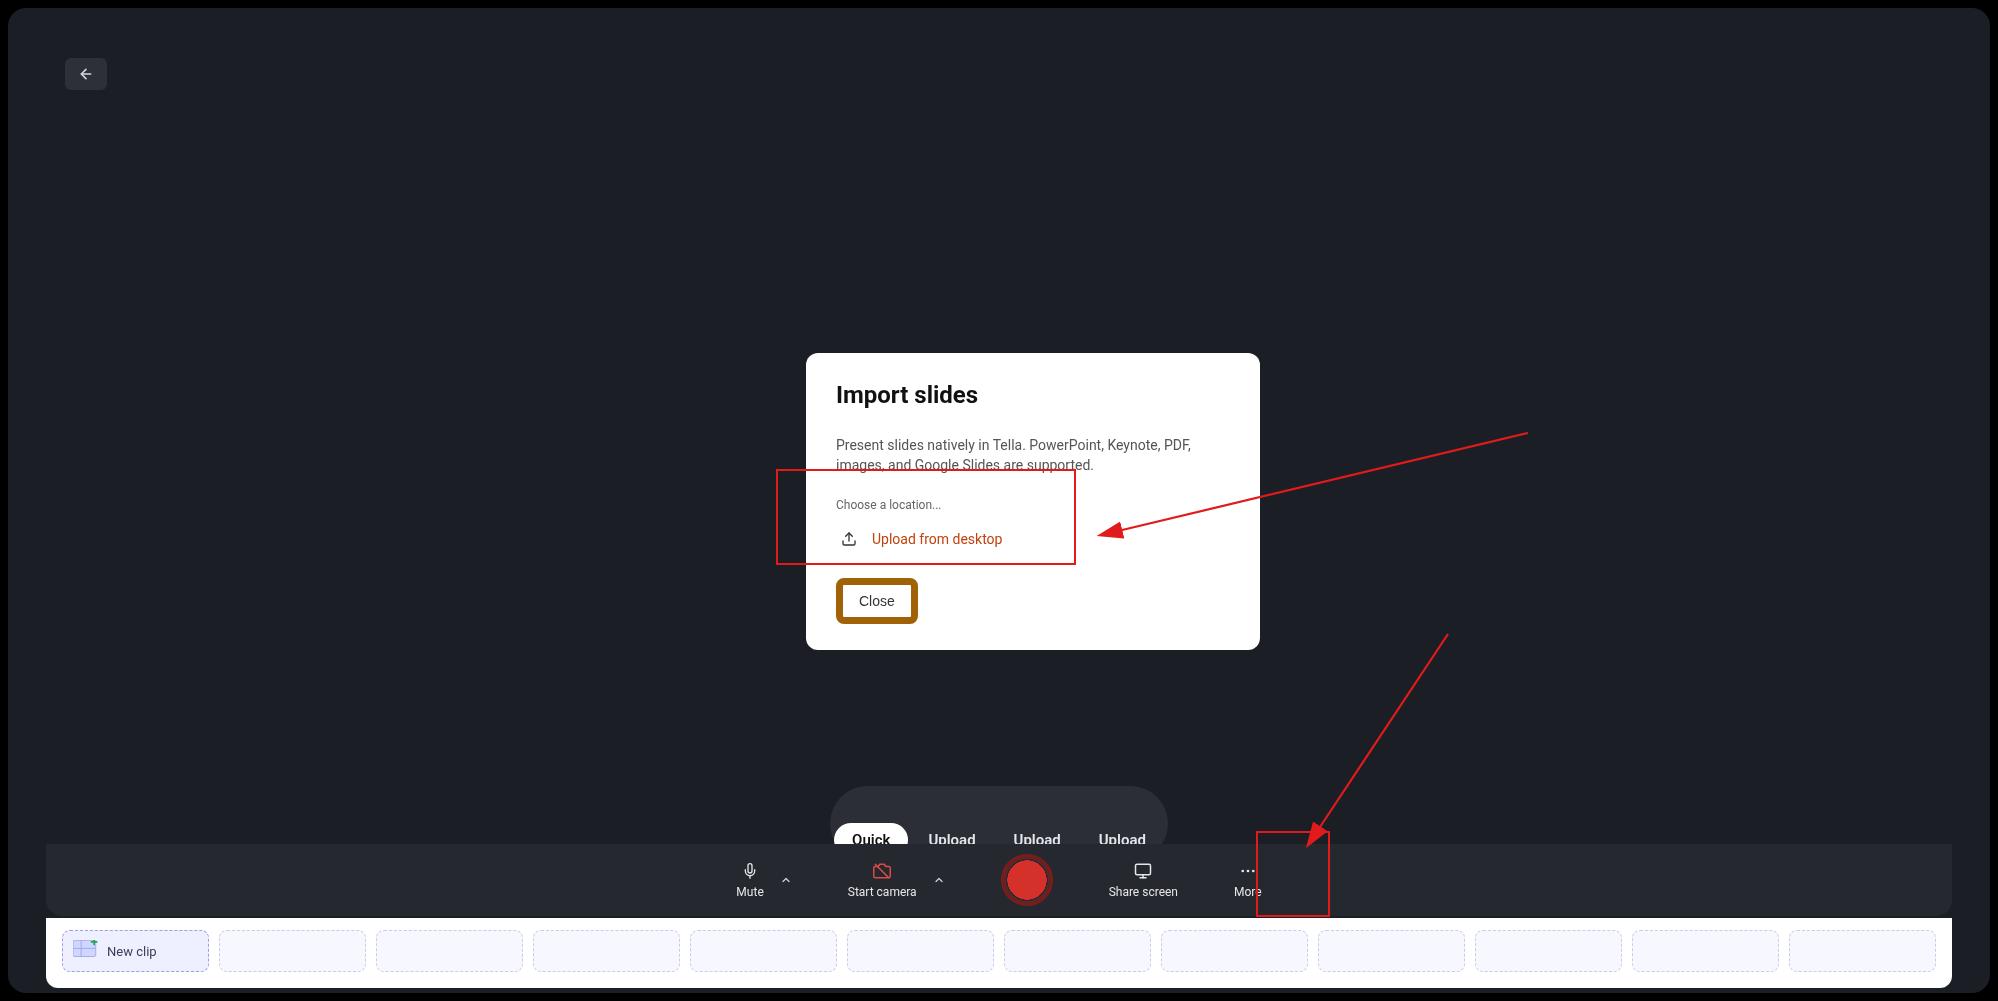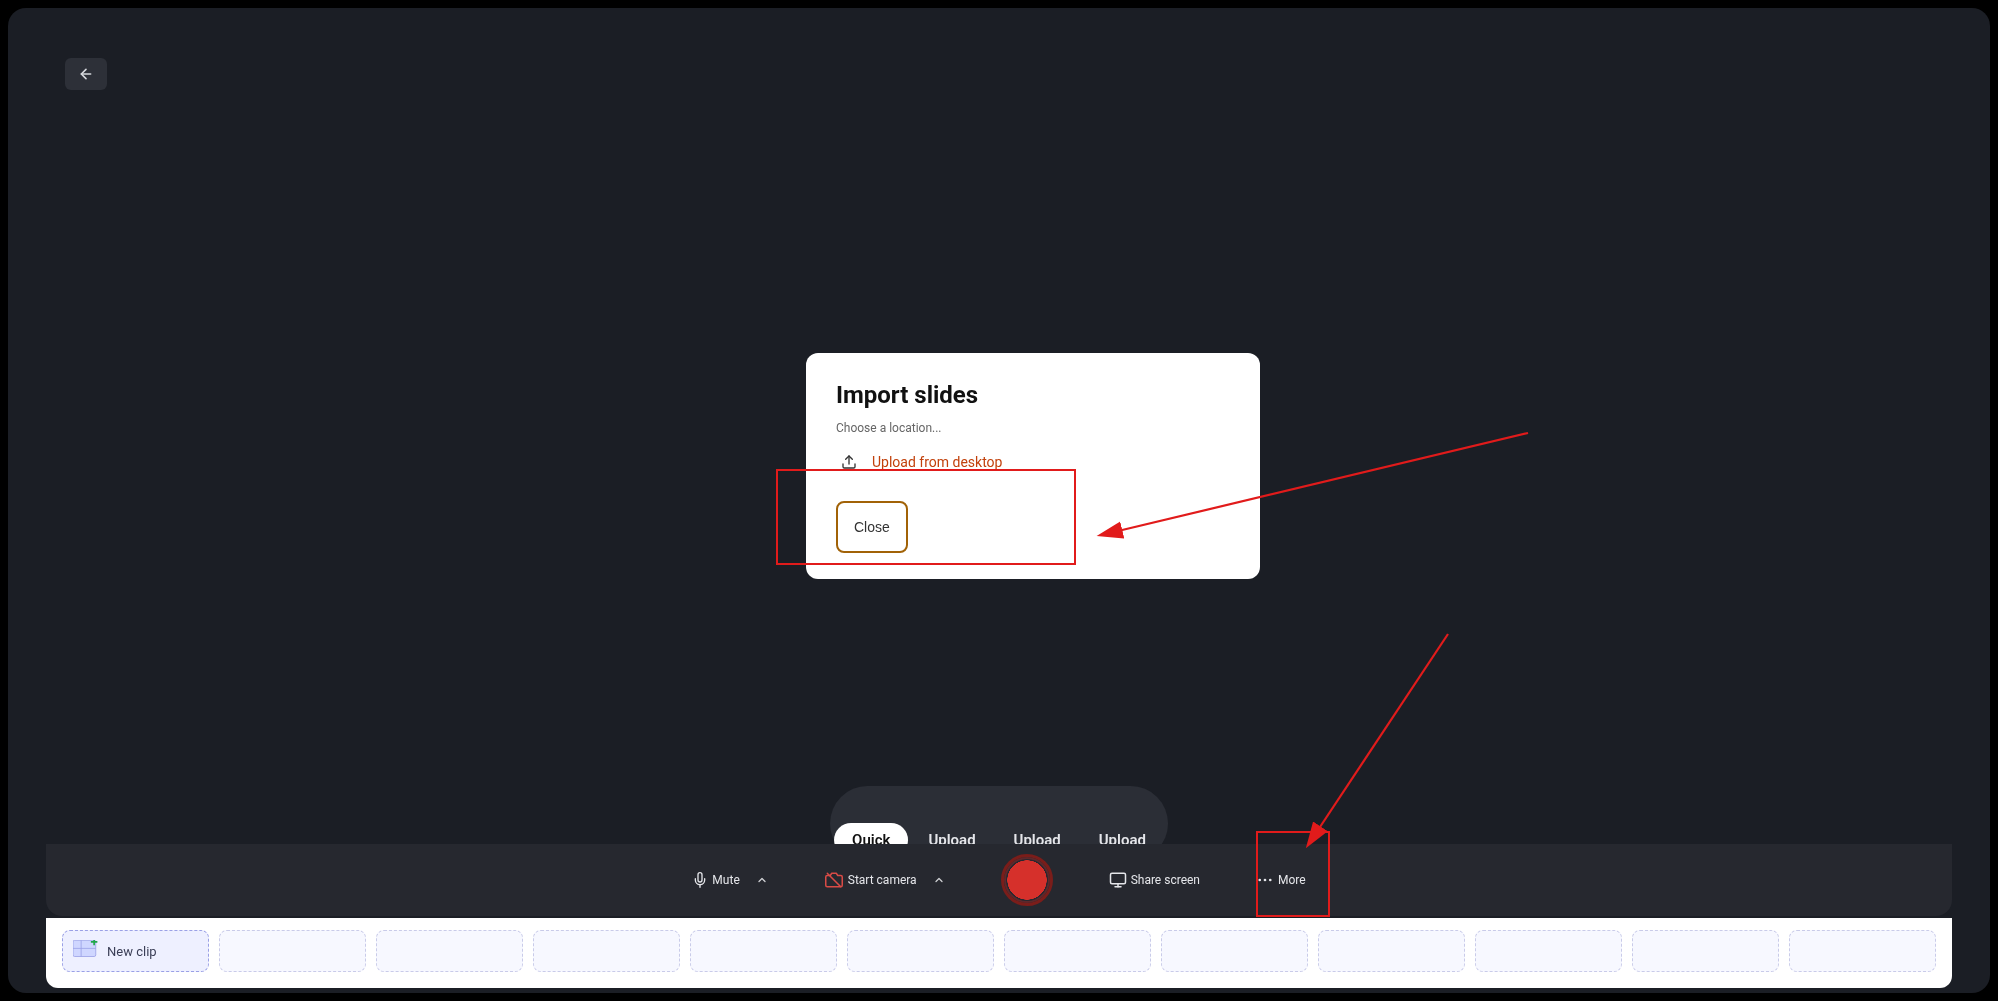--- a/index.html
+++ b/index.html
@@ -37,21 +37,21 @@
     left: 798px;
     width: 454px;
     background: #fff;
     border-radius: 12px;
     padding: 28px 30px 26px 30px;
     color: #111;
   }
   .dialog h2 {
     font-size: 24px;
     font-weight: 700;
-    margin-bottom: 12px;
+    margin-bottom: 26px;
   }
   .dialog p.desc {
     font-size: 14px;
     color: #555;
     line-height: 1.45;
     margin-bottom: 22px;
   }
   .dialog .section-label {
     font-size: 12px;
     color: #666;
@@ -62,22 +62,22 @@
     align-items: center;
     gap: 14px;
     padding: 10px 4px;
     font-size: 14px;
     color: #c2410c;
     cursor: pointer;
   }
   .dialog .opt .icon-slot { width: 18px; height: 18px; display:flex; align-items:center; justify-content:center; }
   .dialog .close-btn {
     margin-top: 20px;
-    padding: 16px 16px;
-    border: 2px solid #a16207;
+    padding: 8px 16px;
+    border: 7px solid #a16207;
     background: #fff;
     border-radius: 8px;
     font-size: 14px;
     color: #333;
     cursor: pointer;
   }
 
   .annot-box1 {
     position: absolute;
     top: 461px; left: 768px;
@@ -119,21 +119,21 @@
     height: 72px;
     background: #26282f;
     border-radius: 0 0 16px 16px;
     display: flex;
     justify-content: center;
     align-items: center;
     gap: 56px;
     color: #e5e6ea;
   }
   .tool {
-    display: flex; flex-direction: row; align-items: center; gap: 4px;
+    display: flex; flex-direction: column; align-items: center; gap: 4px;
     font-size: 12px;
   }
   .tool .ic { height: 20px; display:flex; align-items:center; justify-content:center; }
   .tool-group { display:flex; align-items:center; gap:16px; }
   .chev { color:#cfd0d4; cursor:pointer; }
 
   .record-btn {
     width: 52px; height: 52px;
     border-radius: 50%;
     background: radial-gradient(circle at center, #d6302b 0 60%, transparent 61%);
@@ -182,20 +182,21 @@
 
   <div class="back-btn">
     <svg width="16" height="16" viewBox="0 0 24 24" fill="none" stroke="currentColor" stroke-width="2.4" stroke-linecap="round" stroke-linejoin="round">
         <line x1="19" y1="12" x2="5" y2="12"></line>
         <polyline points="12 19 5 12 12 5"></polyline>
       </svg>
   </div>
 
   <div class="dialog">
     <h2>Import slides</h2>
+    <p class="desc">Present slides natively in Tella. PowerPoint, Keynote, PDF, images, and Google Slides are supported.</p>
     <div class="section-label">Choose a location...</div>
 
     <div class="opt">
       <span class="icon-slot">
         <svg width="16" height="16" viewBox="0 0 24 24" fill="none" stroke="#333" stroke-width="2" stroke-linecap="round" stroke-linejoin="round">
             <path d="M21 15v4a2 2 0 0 1-2 2H5a2 2 0 0 1-2-2v-4"></path>
             <polyline points="17 8 12 3 7 8"></polyline>
             <line x1="12" y1="3" x2="12" y2="15"></line>
           </svg>
       </span>

